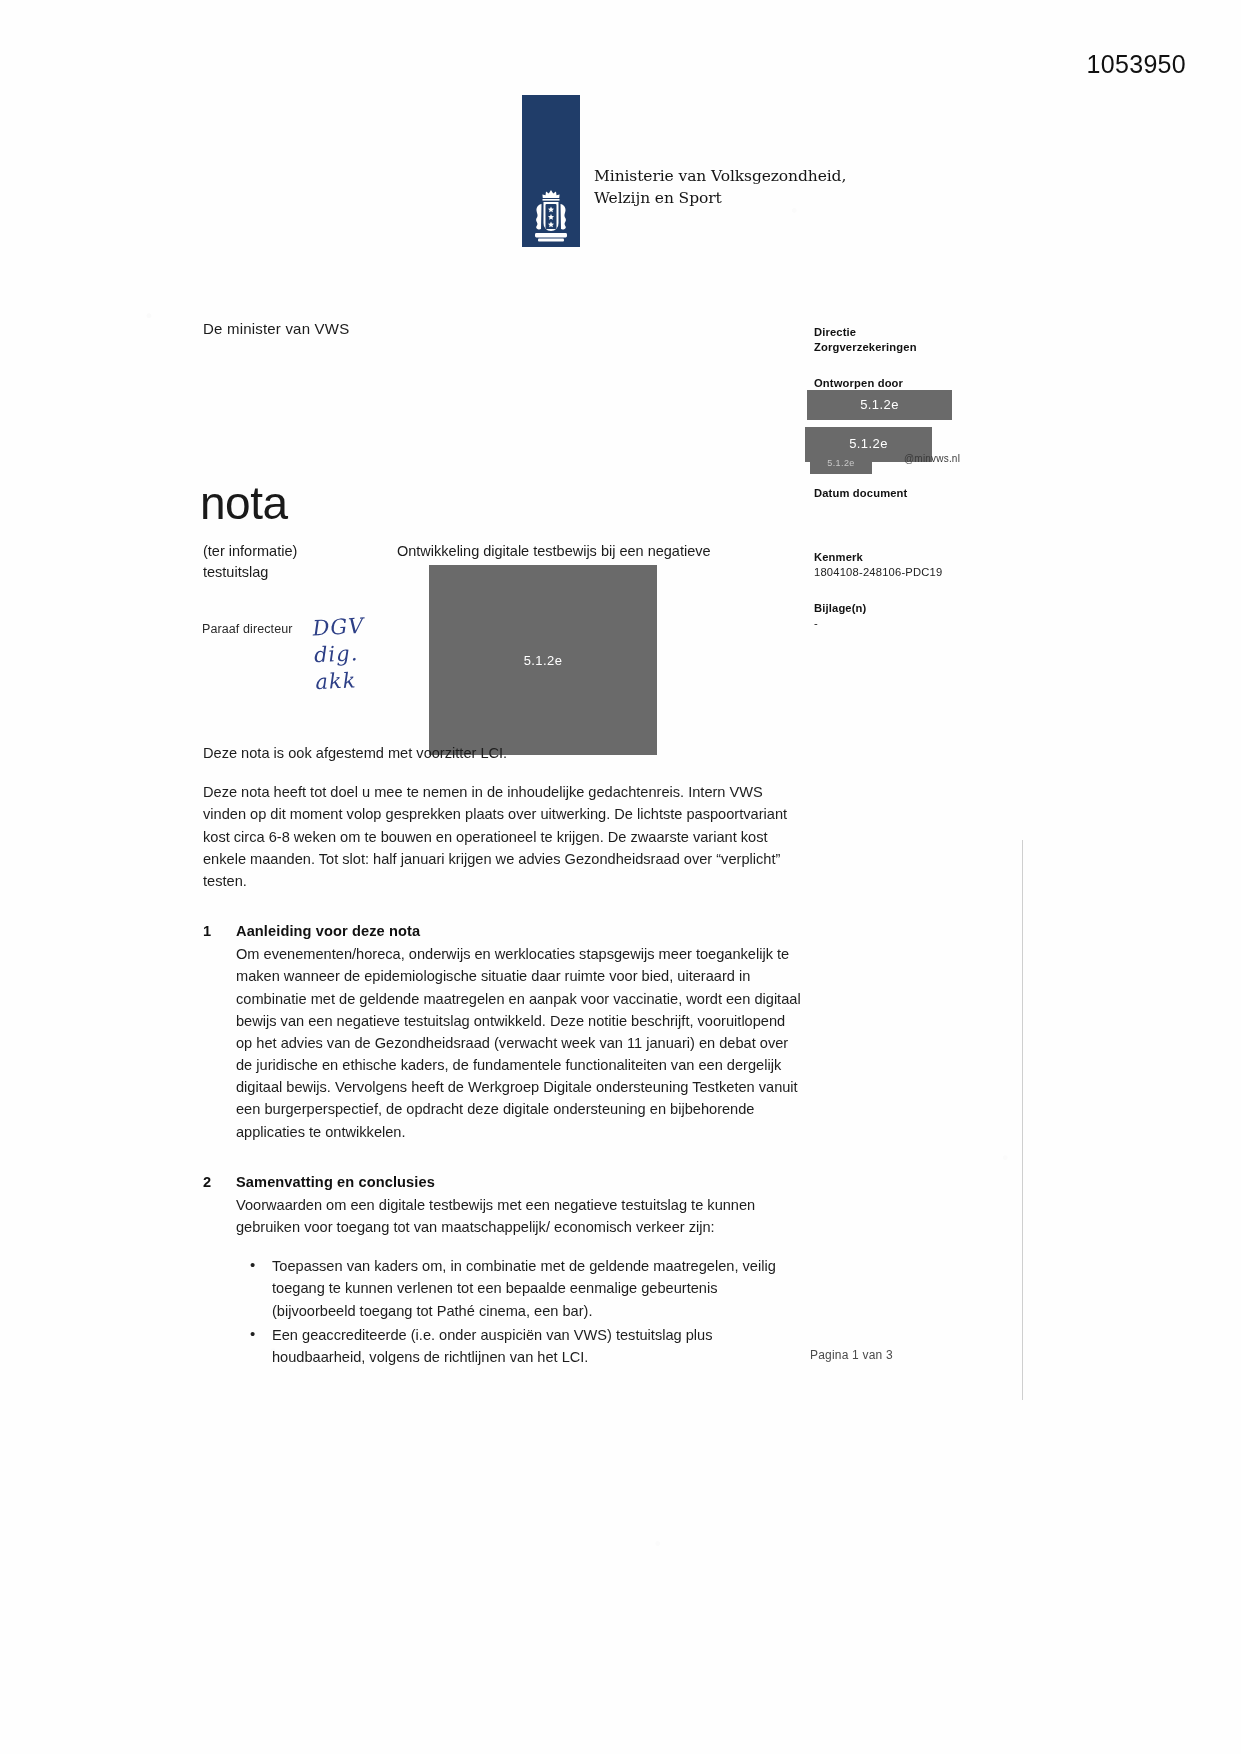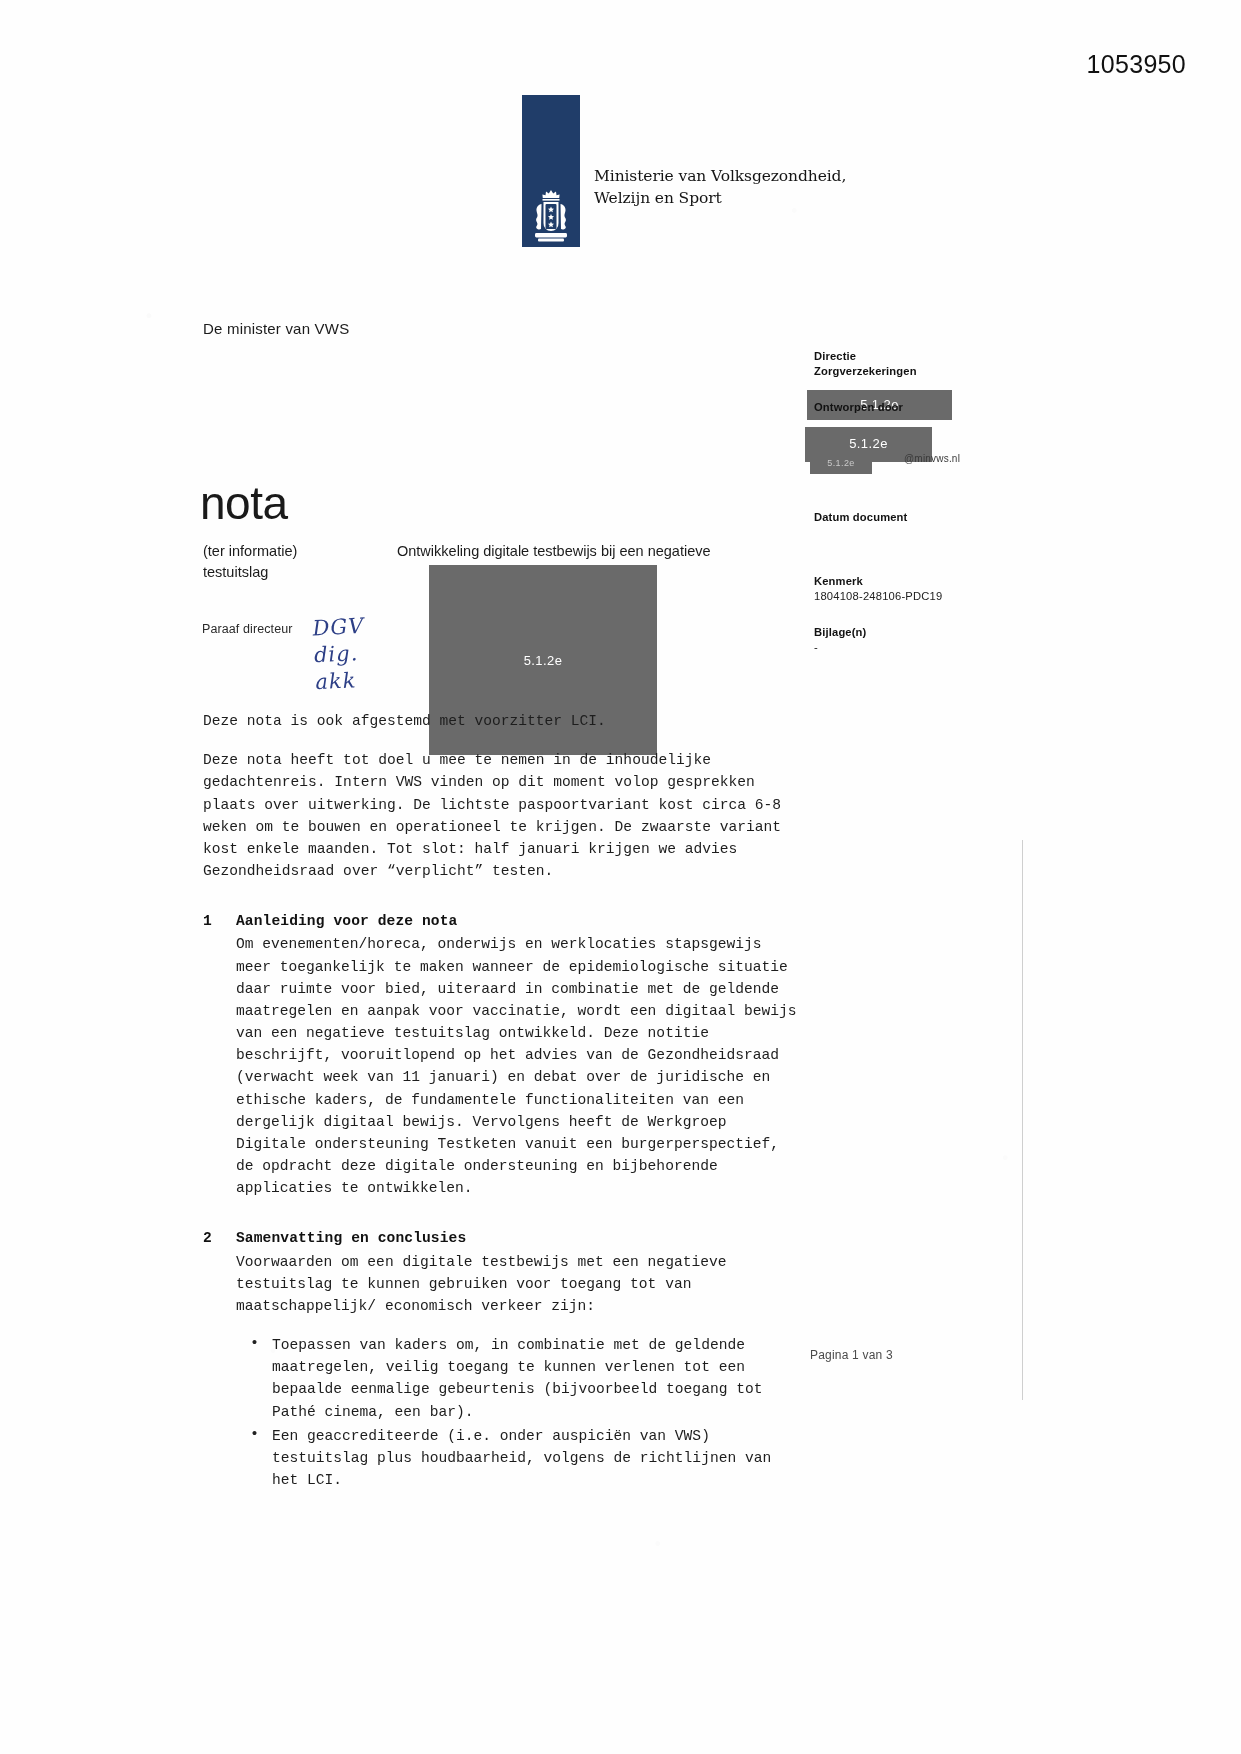--- a/index.html
+++ b/index.html
@@ -129,26 +129,25 @@
     font-size: 21px;
     line-height: 1.28;
     color: #2d3f86;
     transform: rotate(-3deg);
     letter-spacing: 1px;
   }
   
   .body-col {
     position: absolute;
     left: 203px;
-    top: 710px;
+    top: 742px;
     width: 600px;
     font-size: 14.6px;
     line-height: 1.52;
     color: #1d1d1d;
-    font-family: Liberation Mono, monospace;
   }
   .body-col p {
     margin: 0 0 17px 0;
   }
   .section {
     margin-top: 28px;
     position: relative;
     padding-left: 33px;
   }
   .section-num {
@@ -188,21 +187,20 @@
     top: -1px;
     font-size: 15px;
     color: #222;
   }
   
   .sidebar {
     position: absolute;
     left: 814px;
     top: 325px;
     width: 210px;
-    margin-top: 24px;
   }
   .sb-block { margin-bottom: 20px; }
   .sb-label {
     font-size: 11.2px;
     font-weight: bold;
     color: #111;
     line-height: 1.38;
     letter-spacing: .15px;
   }
   .sb-value {

